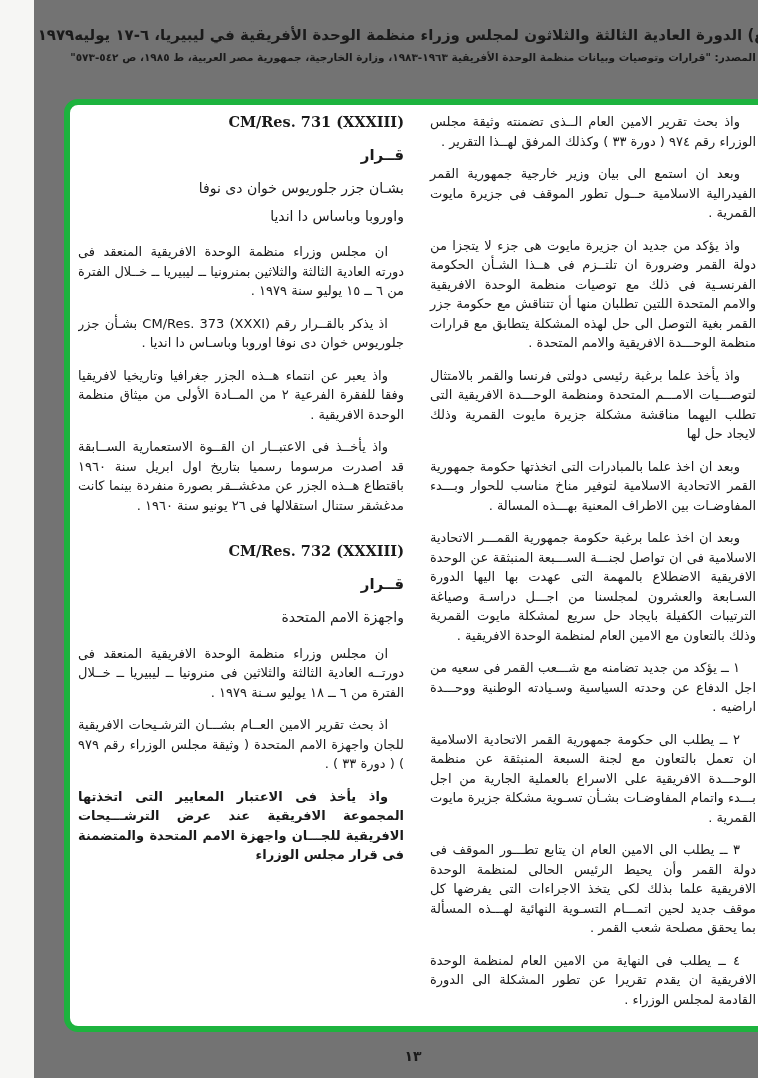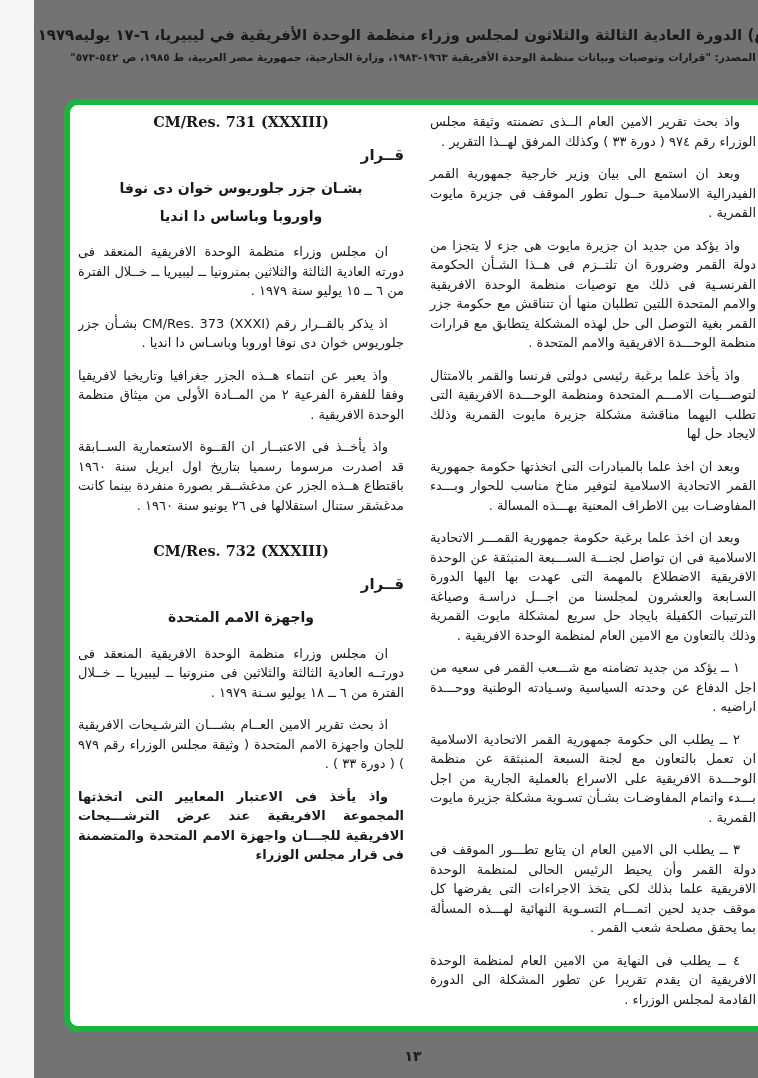--- a/index.html
+++ b/index.html
@@ -56,37 +56,36 @@
     font-size:13px;
     line-height:19.5px;
     text-align:justify;
   }
   .col p {
     margin:0 0 13px 0;
     text-indent:16px;
   }
   .res-code {
     direction:ltr;
-    text-align:center;
+    text-align:right;
     font-family:"DejaVu Serif", serif;
     font-size:14.5px;
     font-weight:bold;
     text-indent:0;
     margin:0 0 10px 0;
   }
   .res-heading {
     font-weight:bold;
     font-size:15px;
     letter-spacing:1px;
     margin:14px 0 14px 0;
     text-indent:0;
   }
   .res-subtitle {
-    text-align:center;
-    font-weight:bold;
+    font-weight:normal;
     font-size:14px;
     margin:0 0 8px 0;
     text-indent:0;
   }
   .section { margin-bottom:18px; }
   .section-2 { margin-top:26px; }
   .bold-par { font-weight:bold; }
   .subtitle-block { margin-bottom:16px; }
   
   .footer {

